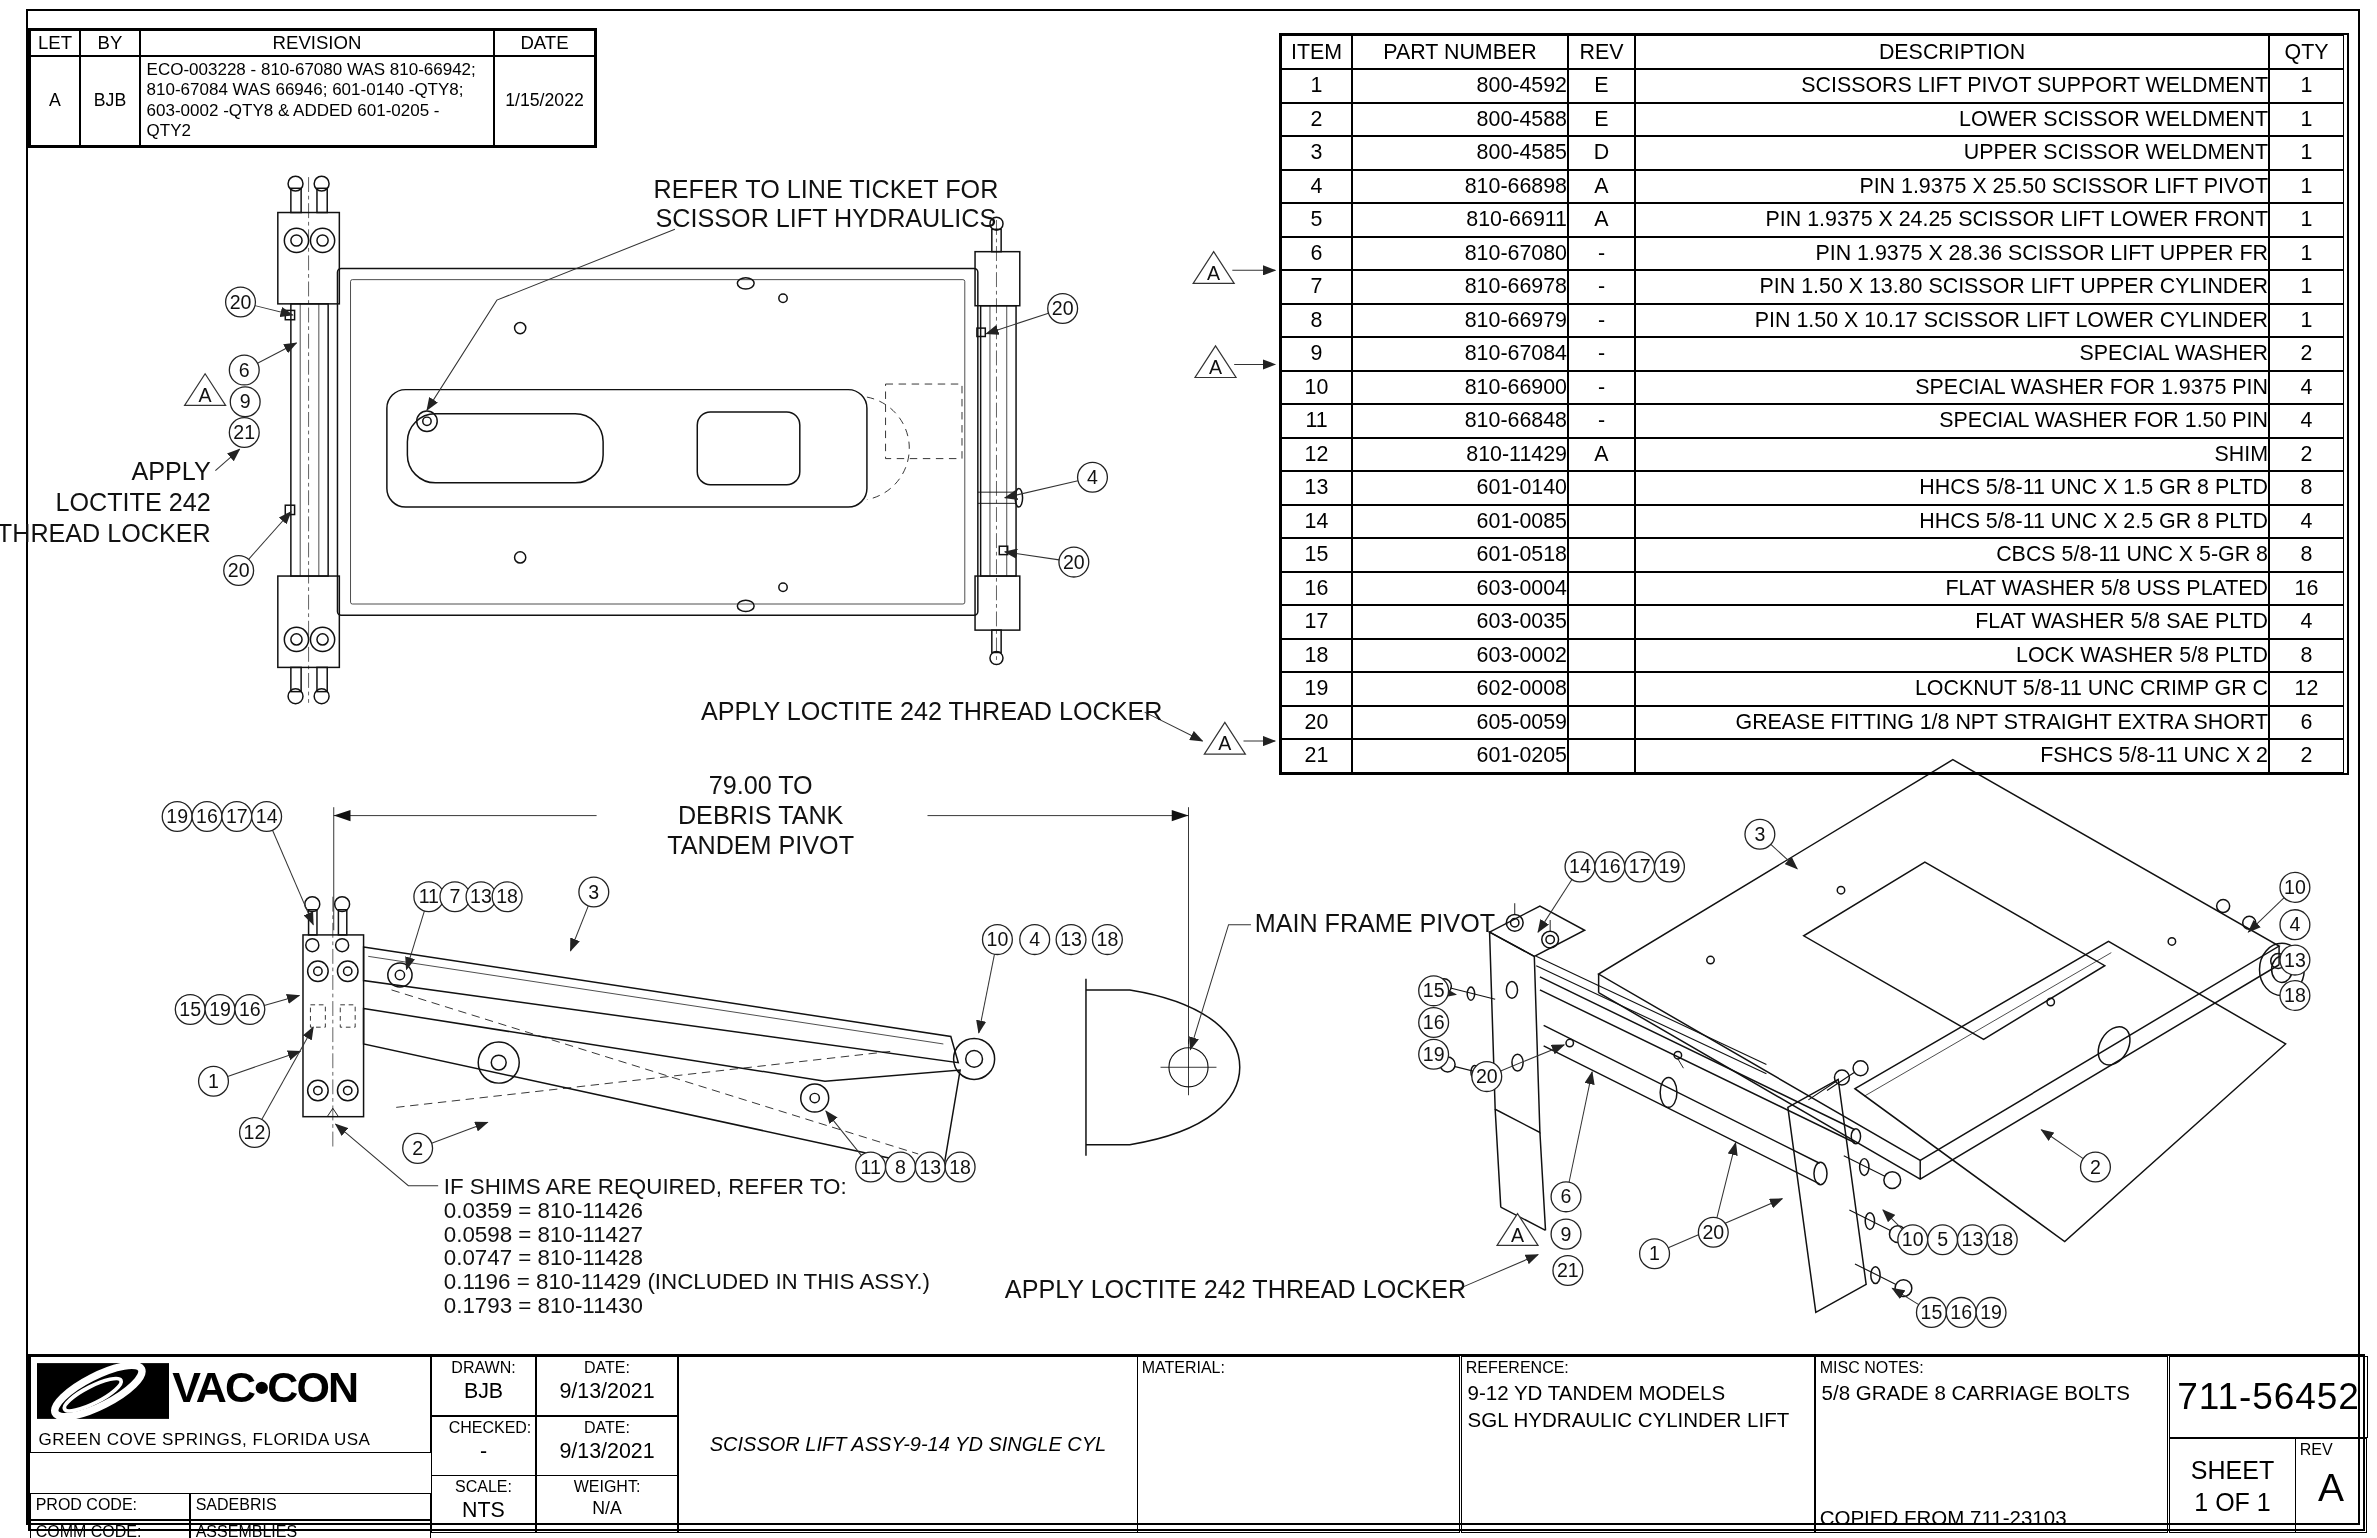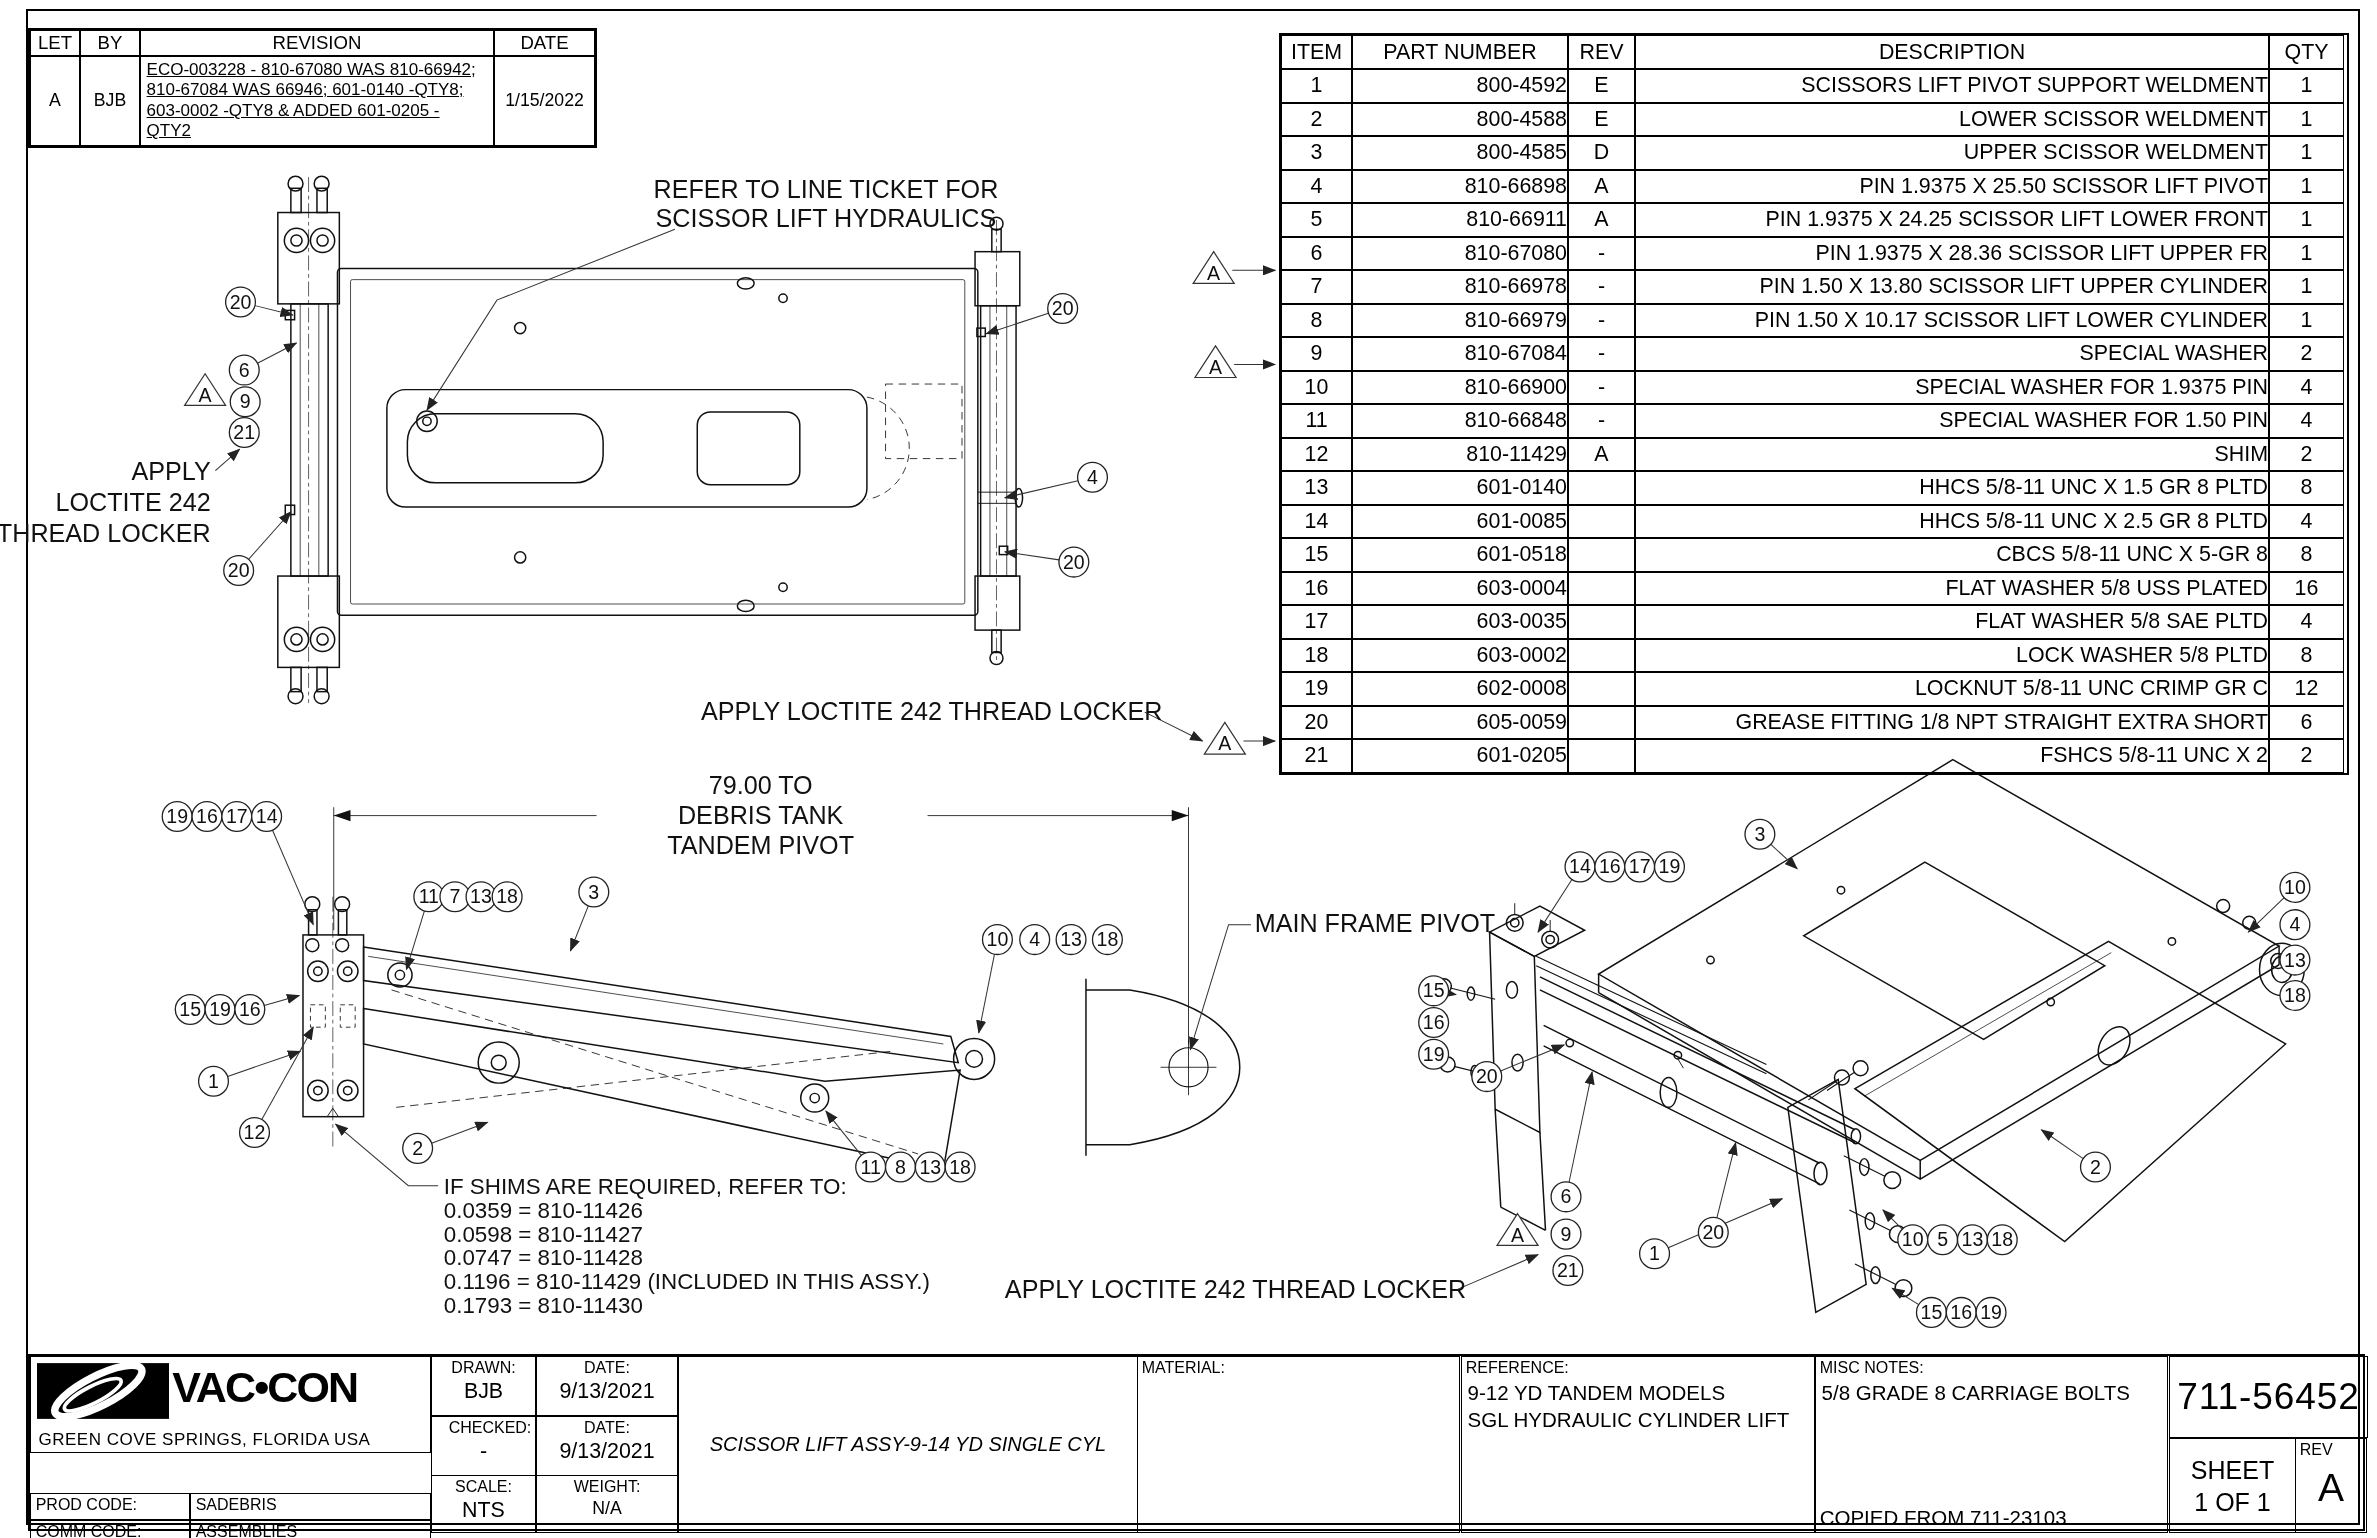--- a/index.html
+++ b/index.html
@@ -6,21 +6,21 @@
   .sheet{position:relative;width:2377px;height:1538px;background:#fff;color:#000;
          font-family:"Liberation Sans",sans-serif;overflow:hidden;}
   .sheet-border{position:absolute;left:26px;top:9.3px;width:2334px;height:1516px;
                 border:2.8px solid #000;box-sizing:border-box;}
   
   .rev-table{position:absolute;left:28px;top:28px;width:569px;border:2.8px solid #000;
              box-sizing:border-box;font-size:17.7px;}
   .rev-row{display:grid;grid-template-columns:50px 60px 354px 101px;}
   .rev-row>div{border:0.9px solid #000;display:flex;align-items:center;justify-content:center;
                text-align:center;min-height:24px;}
-  .rev-row .rev-desc{display:block;text-align:left;padding:2.8px 5.6px;font-size:17px;line-height:20.5px;text-decoration:underline;}
+  .rev-row .rev-desc{display:block;text-align:left;padding:2.8px 5.6px;font-size:17px;line-height:20.5px;}
   .rev-head>div{font-size:18.6px;}
   
   .parts{position:absolute;left:1279px;top:33px;width:1070px;border:2.8px solid #000;
          box-sizing:border-box;font-size:21.4px;}
   .parts-title{height:29px;line-height:29px;text-align:center;border-bottom:1.9px solid #000;font-size:22.4px;}
   .p-row{display:grid;grid-template-columns:71px 216px 67px 634px 75px;}
   .p-row>div{border:0.9px solid #000;height:31.5px;line-height:31.5px;overflow:hidden;white-space:nowrap;}
   .p-head>div{height:32px;line-height:32px;text-align:center;font-size:21.4px;}
   .c-item,.c-rev,.c-qty{text-align:center;}
   .c-pn,.c-desc{text-align:right;padding-left:9.3px;}

